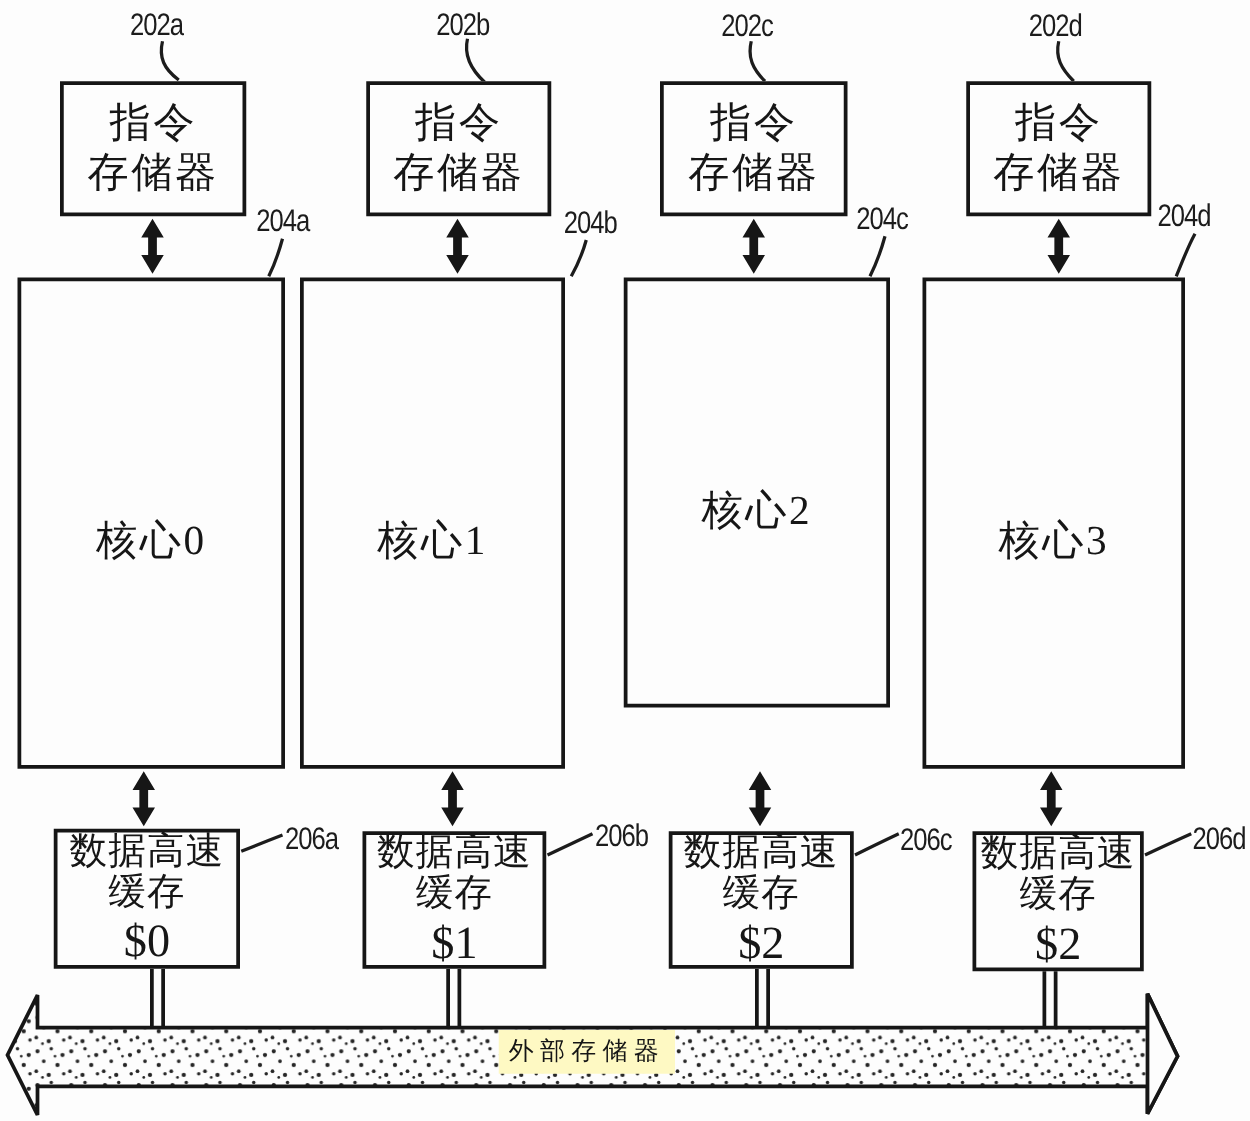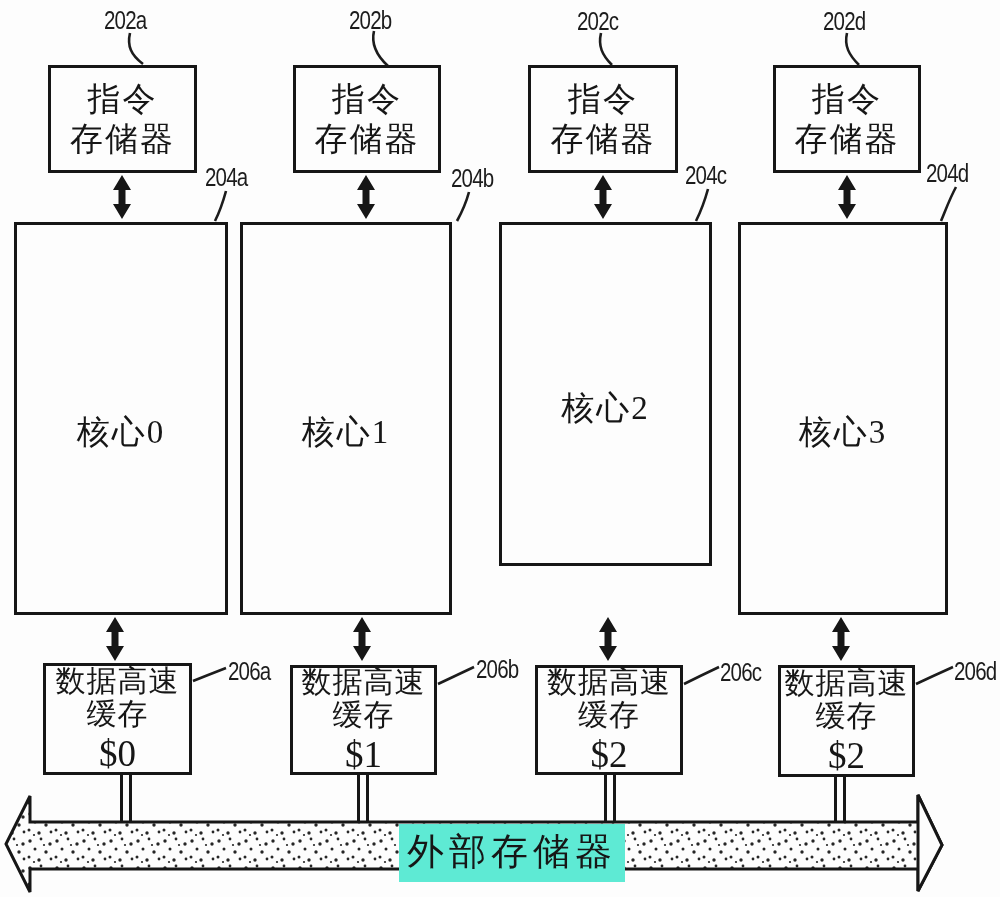--- a/index.html
+++ b/index.html
@@ -18,22 +18,22 @@
   .core-box{font-size:33px;letter-spacing:2px;justify-content:center;}
   .core-box .core-name{transform:translateY(14px);}
   .cache-box{line-height:1.12;font-size:30px;letter-spacing:1px;justify-content:center;}
   .cache-box .dollar{font-size:37px;letter-spacing:0;margin-top:2px;}
   .ref-label{
     position:absolute;font-family:"Liberation Sans","DejaVu Sans",sans-serif;
     font-size:25px;font-weight:400;letter-spacing:-1px;color:#1c1c1c;
     transform:scaleX(0.82);transform-origin:left top;white-space:nowrap;
   }
   .bus-label{
-    position:absolute;left:399px;top:824px;background:#5eead4;
-    font-size:37px;letter-spacing:5px;padding:3px 8px 5px 8px;color:#161616;
+    position:absolute;left:399px;top:824px;background:#fef9c3;
+    font-size:20px;letter-spacing:5px;padding:3px 8px 5px 8px;color:#161616;
     white-space:nowrap;
   }
 </style>
 </head>
 <body>
 
 <div class="canvas">
 
   <svg class="overlay" viewBox="0 0 1000 897">
     <defs>

